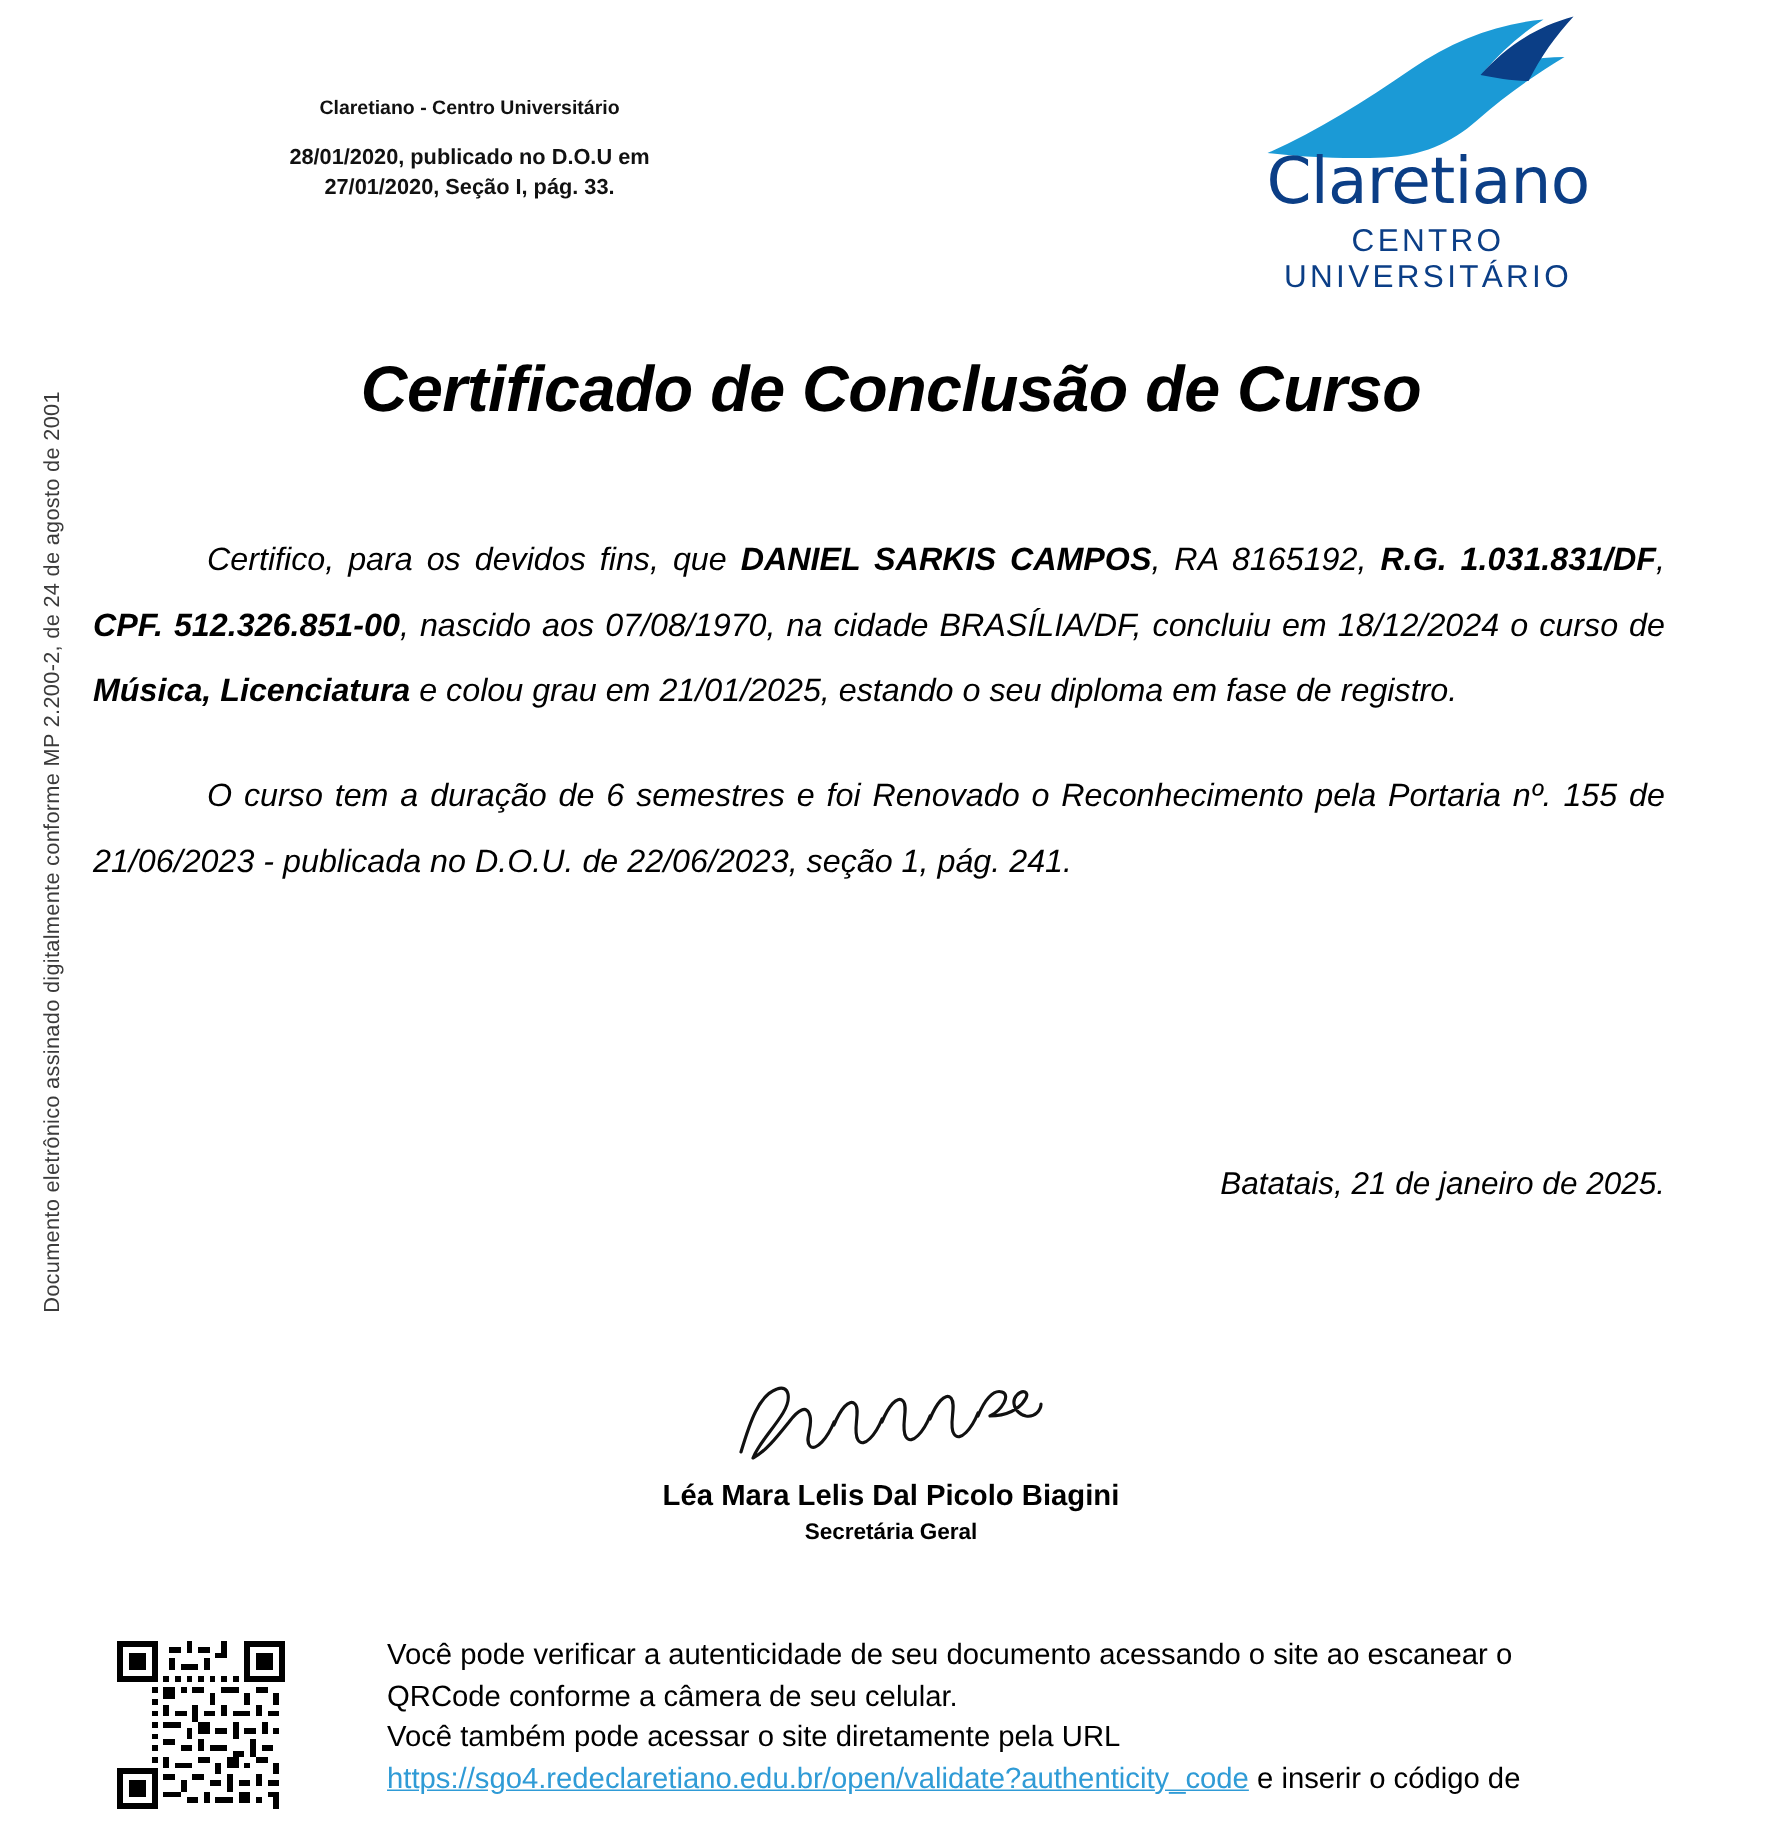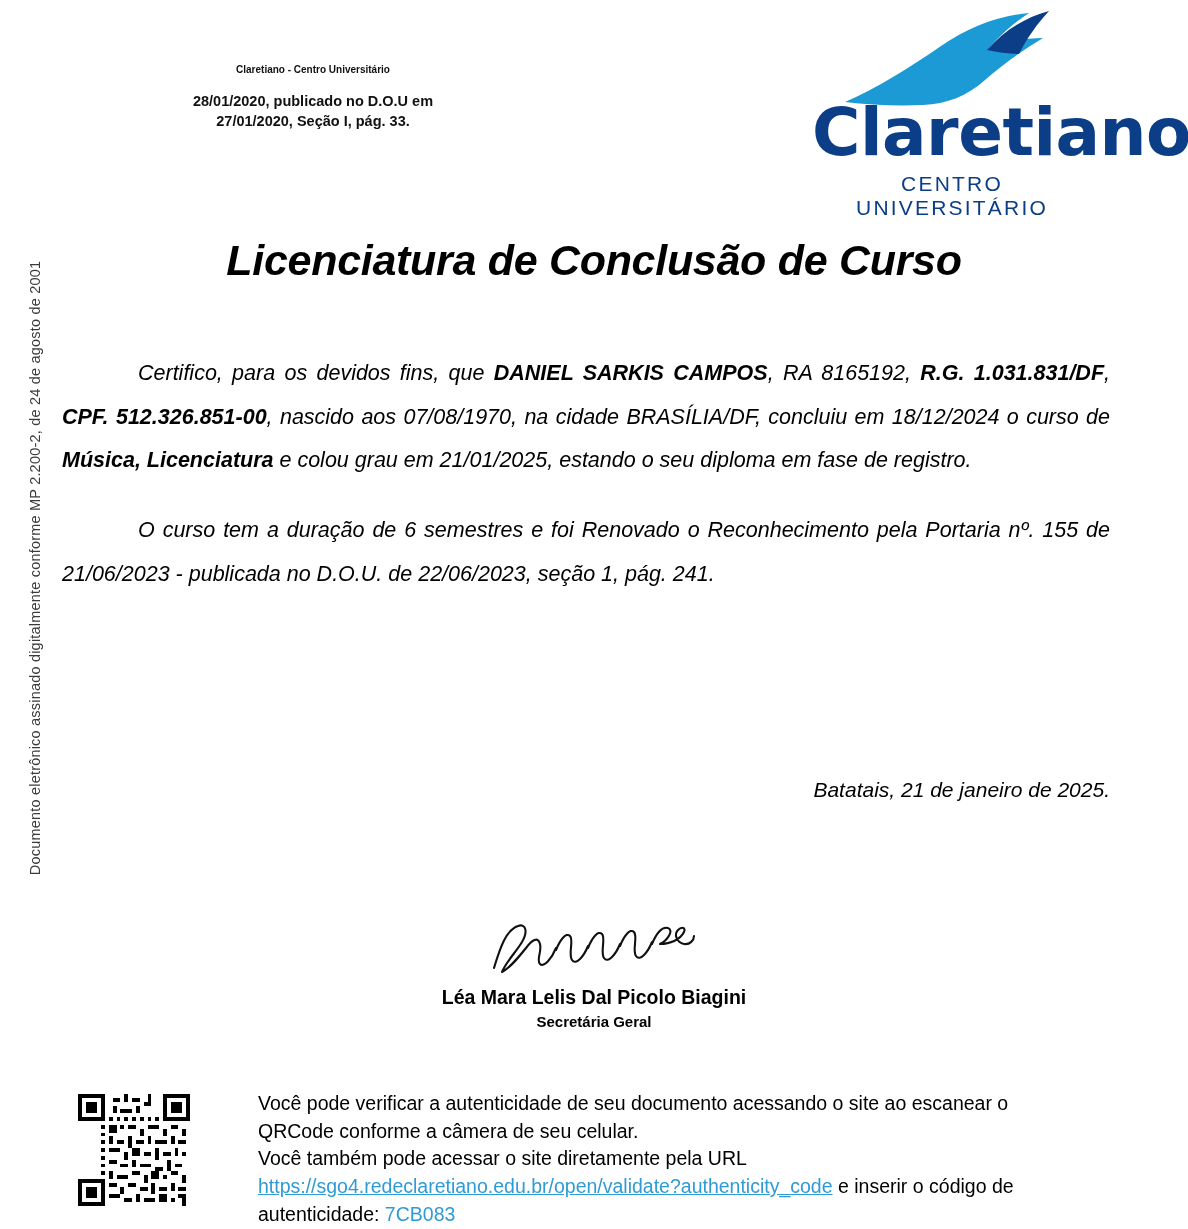--- a/index.html
+++ b/index.html
@@ -47,21 +47,21 @@
     height: 200px;
   }
   .header-left {
     position: absolute;
     left: 103px;
     top: 64px;
     width: 420px;
     text-align: center;
   }
   .header-left .inst {
-    font-size: 10px;
+    font-size: 13px;
     font-weight: bold;
     color: #111;
     margin-bottom: 16px;
   }
   .header-left .accred {
     font-size: 14.5px;
     font-weight: bold;
     color: #111;
     line-height: 1.38;
   }
@@ -72,22 +72,22 @@
     top: 10px;
     width: 280px;
     text-align: center;
   }
   .logo-bird {
     display: block;
     margin: 0 auto -6px auto;
   }
   .logo-word {
     font-family: "DejaVu Sans", sans-serif;
-    font-size: 66px;
-    font-weight: bold;
+    font-size: 43px;
+    font-weight: normal;
     color: #0b3e86;
     letter-spacing: -0.5px;
     line-height: 1;
   }
   .logo-sub {
     font-family: "Liberation Sans", sans-serif;
     font-size: 21px;
     color: #0b3e86;
     letter-spacing: 2.2px;
     margin-top: 6px;
@@ -209,21 +209,21 @@
   <div class="logo-block">
     <svg class="logo-bird" width="230" height="96" viewBox="0 0 230 96">
       <path d="M8 92 C 40 78, 72 58, 104 36 C 132 17, 160 6, 192 3 C 178 12, 164 24, 152 38 C 168 32, 186 28, 206 28 C 186 40, 166 54, 148 70 C 130 86, 110 94, 86 95 C 60 96, 32 95, 8 92 Z" fill="#1b9ad6"></path>
       <path d="M150 40 C 166 22, 186 8, 212 1 C 200 14, 190 28, 182 44 C 172 44, 160 42, 150 40 Z" fill="#0b3e86"></path>
     </svg>
     <div class="logo-word">Claretiano</div>
     <div class="logo-sub">CENTRO UNIVERSITÁRIO</div>
   </div>
 </div>
 
-<div class="doc-title">Licenciatura de Conclusão de Curso</div>
+<div class="doc-title">Certificado de Conclusão de Curso</div>
 
 <div class="body-wrap">
   <p class="para first"><span>Certifico, para os devidos fins, que </span><b>DANIEL SARKIS CAMPOS</b><span>, RA 8165192, </span><b>R.G. 1.031.831/DF</b><span>, </span><b>CPF. 512.326.851-00</b><span>, nascido aos 07/08/1970, na cidade BRASÍLIA/DF, concluiu em 18/12/2024 o curso de </span><b>Música, Licenciatura</b><span> e colou grau em 21/01/2025, estando o seu diploma em fase de registro.</span></p>
 
   <p class="para second">O curso tem a duração de 6 semestres e foi Renovado o Reconhecimento pela Portaria nº. 155 de 21/06/2023 - publicada no D.O.U. de 22/06/2023, seção 1, pág. 241.</p>
 </div>
 
 <div class="place-date">Batatais, 21 de janeiro de 2025.</div>
 
 <div class="sign-block">
@@ -343,15 +343,14 @@
       <rect x="26" y="26" width="2" height="1"></rect>
         <rect x="27" y="27" width="1" height="2"></rect>
     </g>
   </svg>
 
   <div class="footer-text">
     <div>Você pode verificar a autenticidade de seu documento acessando o site ao escanear o</div>
     <div>QRCode conforme a câmera de seu celular.</div>
     <div>Você também pode acessar o site diretamente pela URL</div>
     <div><a class="url" href="#">https://sgo4.redeclaretiano.edu.br/open/validate?authenticity_code</a><span> e inserir o código de</span></div>
-    <div><span>autenticidade: </span><span class="code">7CB083</span></div>
   </div>
 </div>
 
 </body></html>

